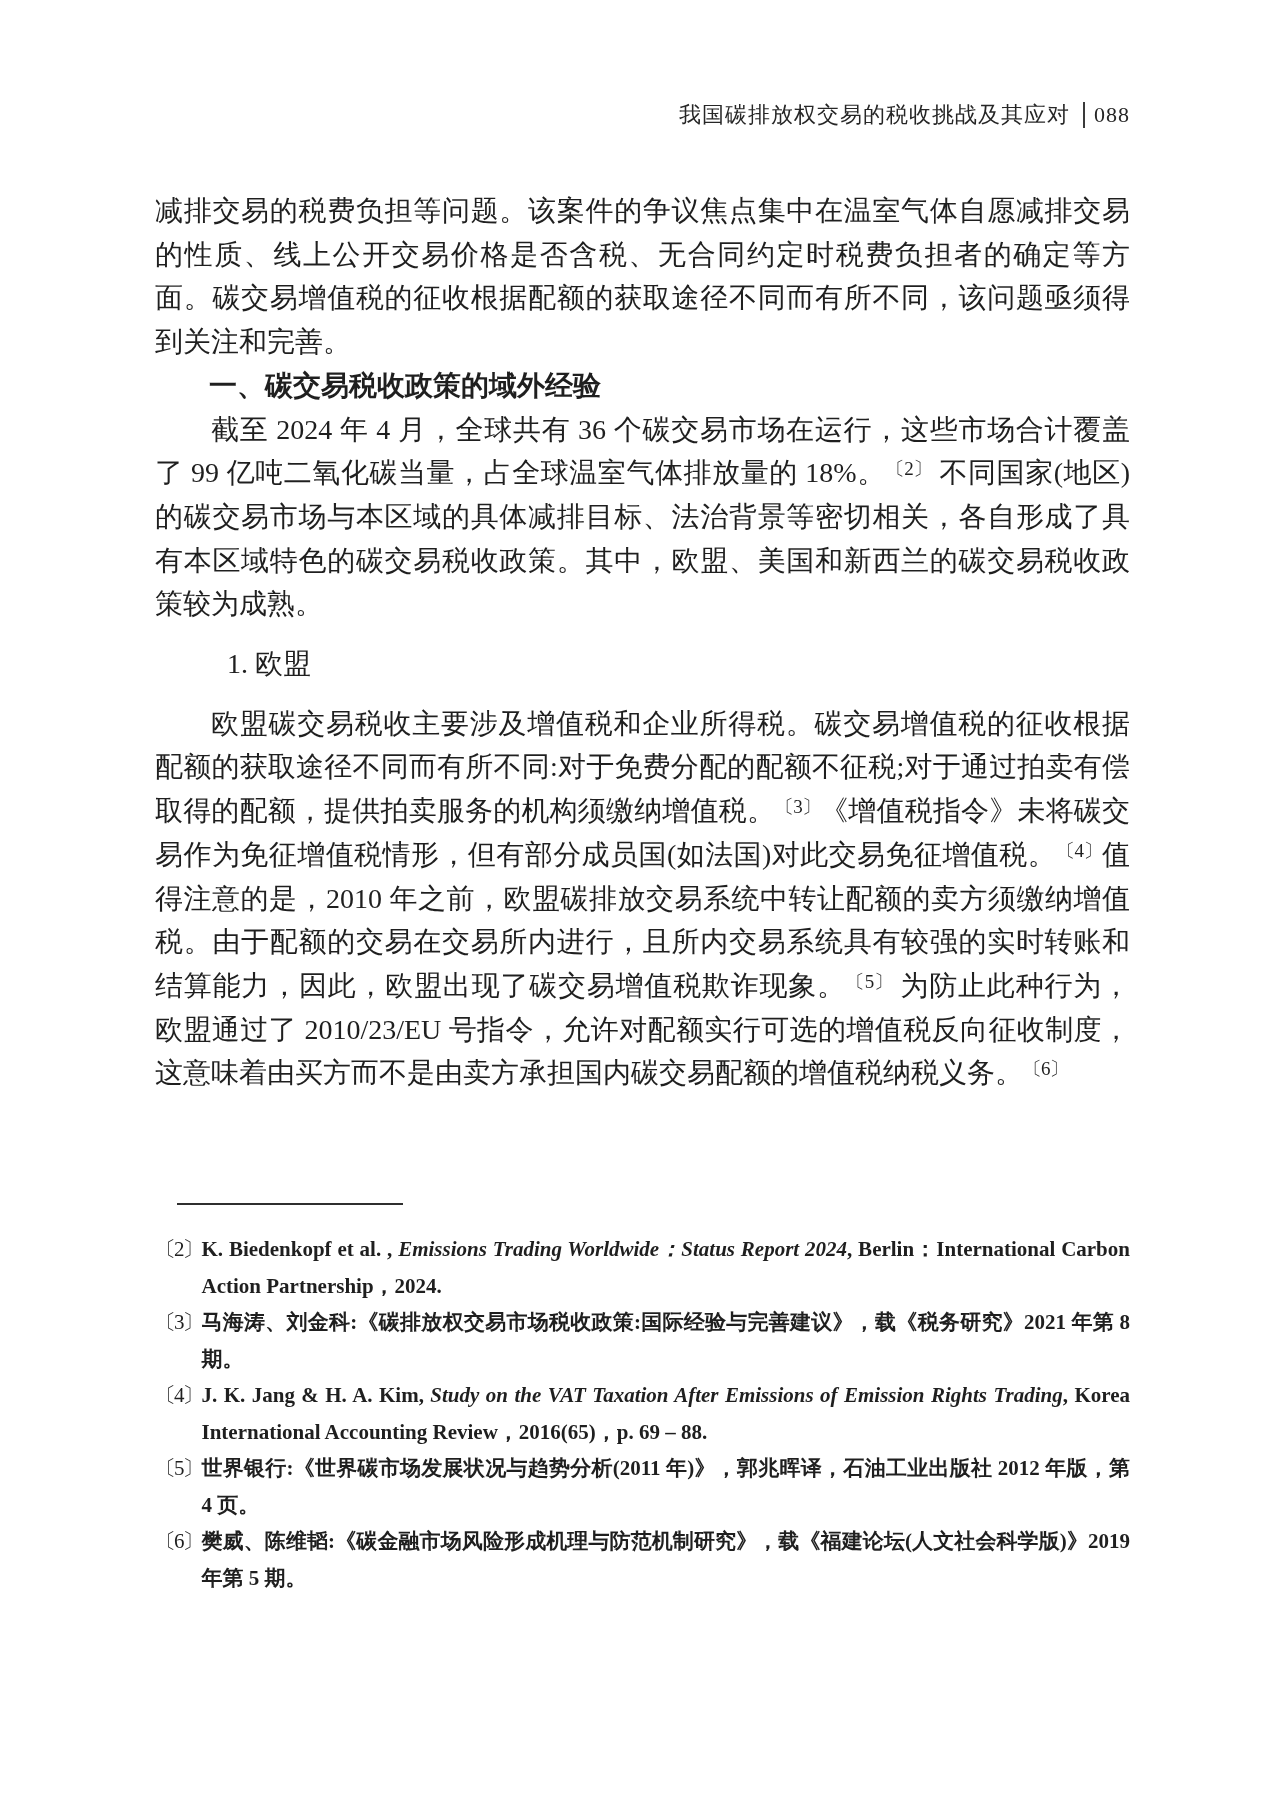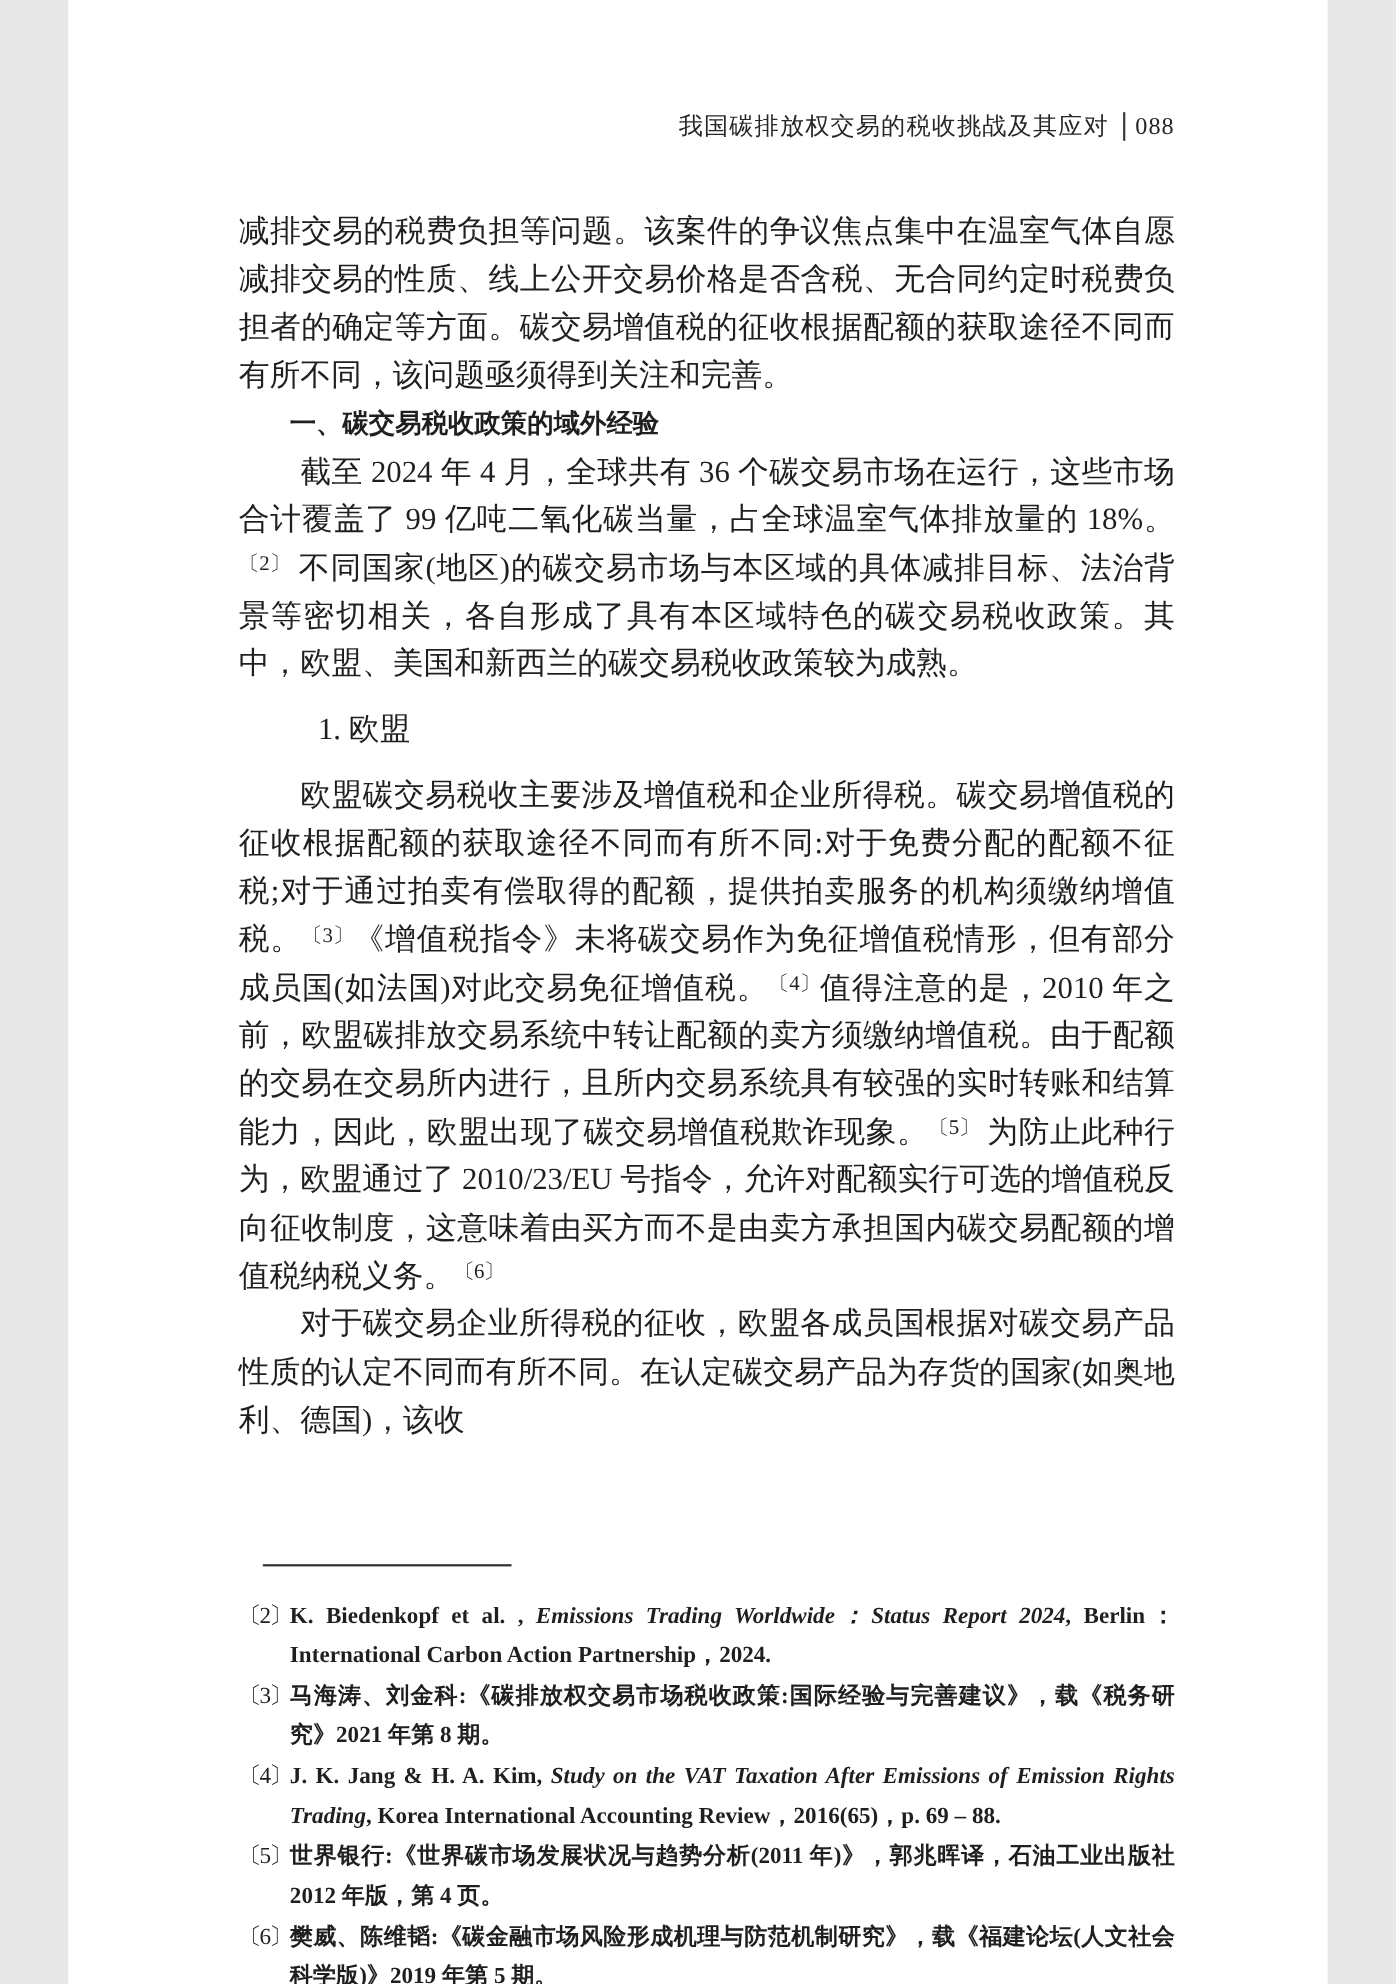--- a/index.html
+++ b/index.html
@@ -1,18 +1,18 @@
 <!DOCTYPE html>
 <html><head>
 <meta charset="utf-8">
 <style>
   html,body{margin:0;padding:0;background:#e8e8e8;}
   .page{
     position:relative;
-    width:1145px;height:1804px;
+    width:1269px;height:1804px;
     margin:0 auto;
     background:#ffffff;
     box-sizing:border-box;
     padding:98px 139px 12px 155px;
     font-family:"Liberation Serif","DejaVu Serif",serif;
     color:#1f1f1f;
     overflow:hidden;
   }
   
   .running-header{
@@ -23,21 +23,21 @@
   .rh-divider{
     display:inline-block;width:2px;height:26px;background:#3a3a3a;
     margin:0 9px 0 13px;
   }
   .rh-page{letter-spacing:1px;}
   
   .body-text{margin-top:57px;font-size:28px;line-height:43.7px;text-align:justify;}
   .para{margin:0;}
   .indent{text-indent:2em;}
   .h-section{
-    margin:0;font-size:24px;line-height:43.7px;font-weight:bold;
+    margin:0;font-size:28px;line-height:43.7px;font-weight:bold;
     font-family:"Liberation Sans","DejaVu Sans",sans-serif;
     text-indent:1.93em;text-align:left;
   }
   .h-sub{
     margin:0;font-size:28px;line-height:43.7px;font-weight:normal;
     font-style:italic;text-indent:2em;text-align:left;
   }
   .h-item{
     margin:16px;font-size:28px;line-height:43.7px;font-weight:normal;
     text-indent:2em;text-align:left;
@@ -73,21 +73,20 @@
 
     <h2 class="h-section">一、碳交易税收政策的域外经验</h2>
 
     <p class="para indent"><span>截至 2024 年 4 月，全球共有 36 个碳交易市场在运行，这些市场合计覆盖了 99 亿吨二氧化碳当量，占全球温室气体排放量的 18%。</span><sup class="fn-ref">〔2〕</sup><span> 不同国家(地区)的碳交易市场与本区域的具体减排目标、法治背景等密切相关，各自形成了具有本区域特色的碳交易税收政策。其中，欧盟、美国和新西兰的碳交易税收政策较为成熟。</span></p>
 
 
     <h4 class="h-item">1. 欧盟</h4>
 
     <p class="para indent"><span>欧盟碳交易税收主要涉及增值税和企业所得税。碳交易增值税的征收根据配额的获取途径不同而有所不同:对于免费分配的配额不征税;对于通过拍卖有偿取得的配额，提供拍卖服务的机构须缴纳增值税。</span><sup class="fn-ref">〔3〕</sup><span>《增值税指令》未将碳交易作为免征增值税情形，但有部分成员国(如法国)对此交易免征增值税。</span><sup class="fn-ref">〔4〕</sup><span>值得注意的是，2010 年之前，欧盟碳排放交易系统中转让配额的卖方须缴纳增值税。由于配额的交易在交易所内进行，且所内交易系统具有较强的实时转账和结算能力，因此，欧盟出现了碳交易增值税欺诈现象。</span><sup class="fn-ref">〔5〕</sup><span> 为防止此种行为，欧盟通过了 2010/23/EU 号指令，允许对配额实行可选的增值税反向征收制度，这意味着由买方而不是由卖方承担国内碳交易配额的增值税纳税义务。</span><sup class="fn-ref">〔6〕</sup></p>
 
-    <p class="para indent">对于碳交易企业所得税的征收，欧盟各成员国根据对碳交易产品性质的认定不同而有所不同。在认定碳交易产品为存货的国家(如奥地利、德国)，该收</p>
 
   </div>
 
   <div class="footnote-sep"></div>
 
   <div class="footnotes">
 
     <div class="fn">
       <span class="fn-marker">〔2〕</span>
       <span class="fn-text"><span>K. Biedenkopf et al. , </span><i>Emissions Trading Worldwide：Status Report 2024</i><span>, Berlin：International Carbon Action Partnership，2024.</span></span>

